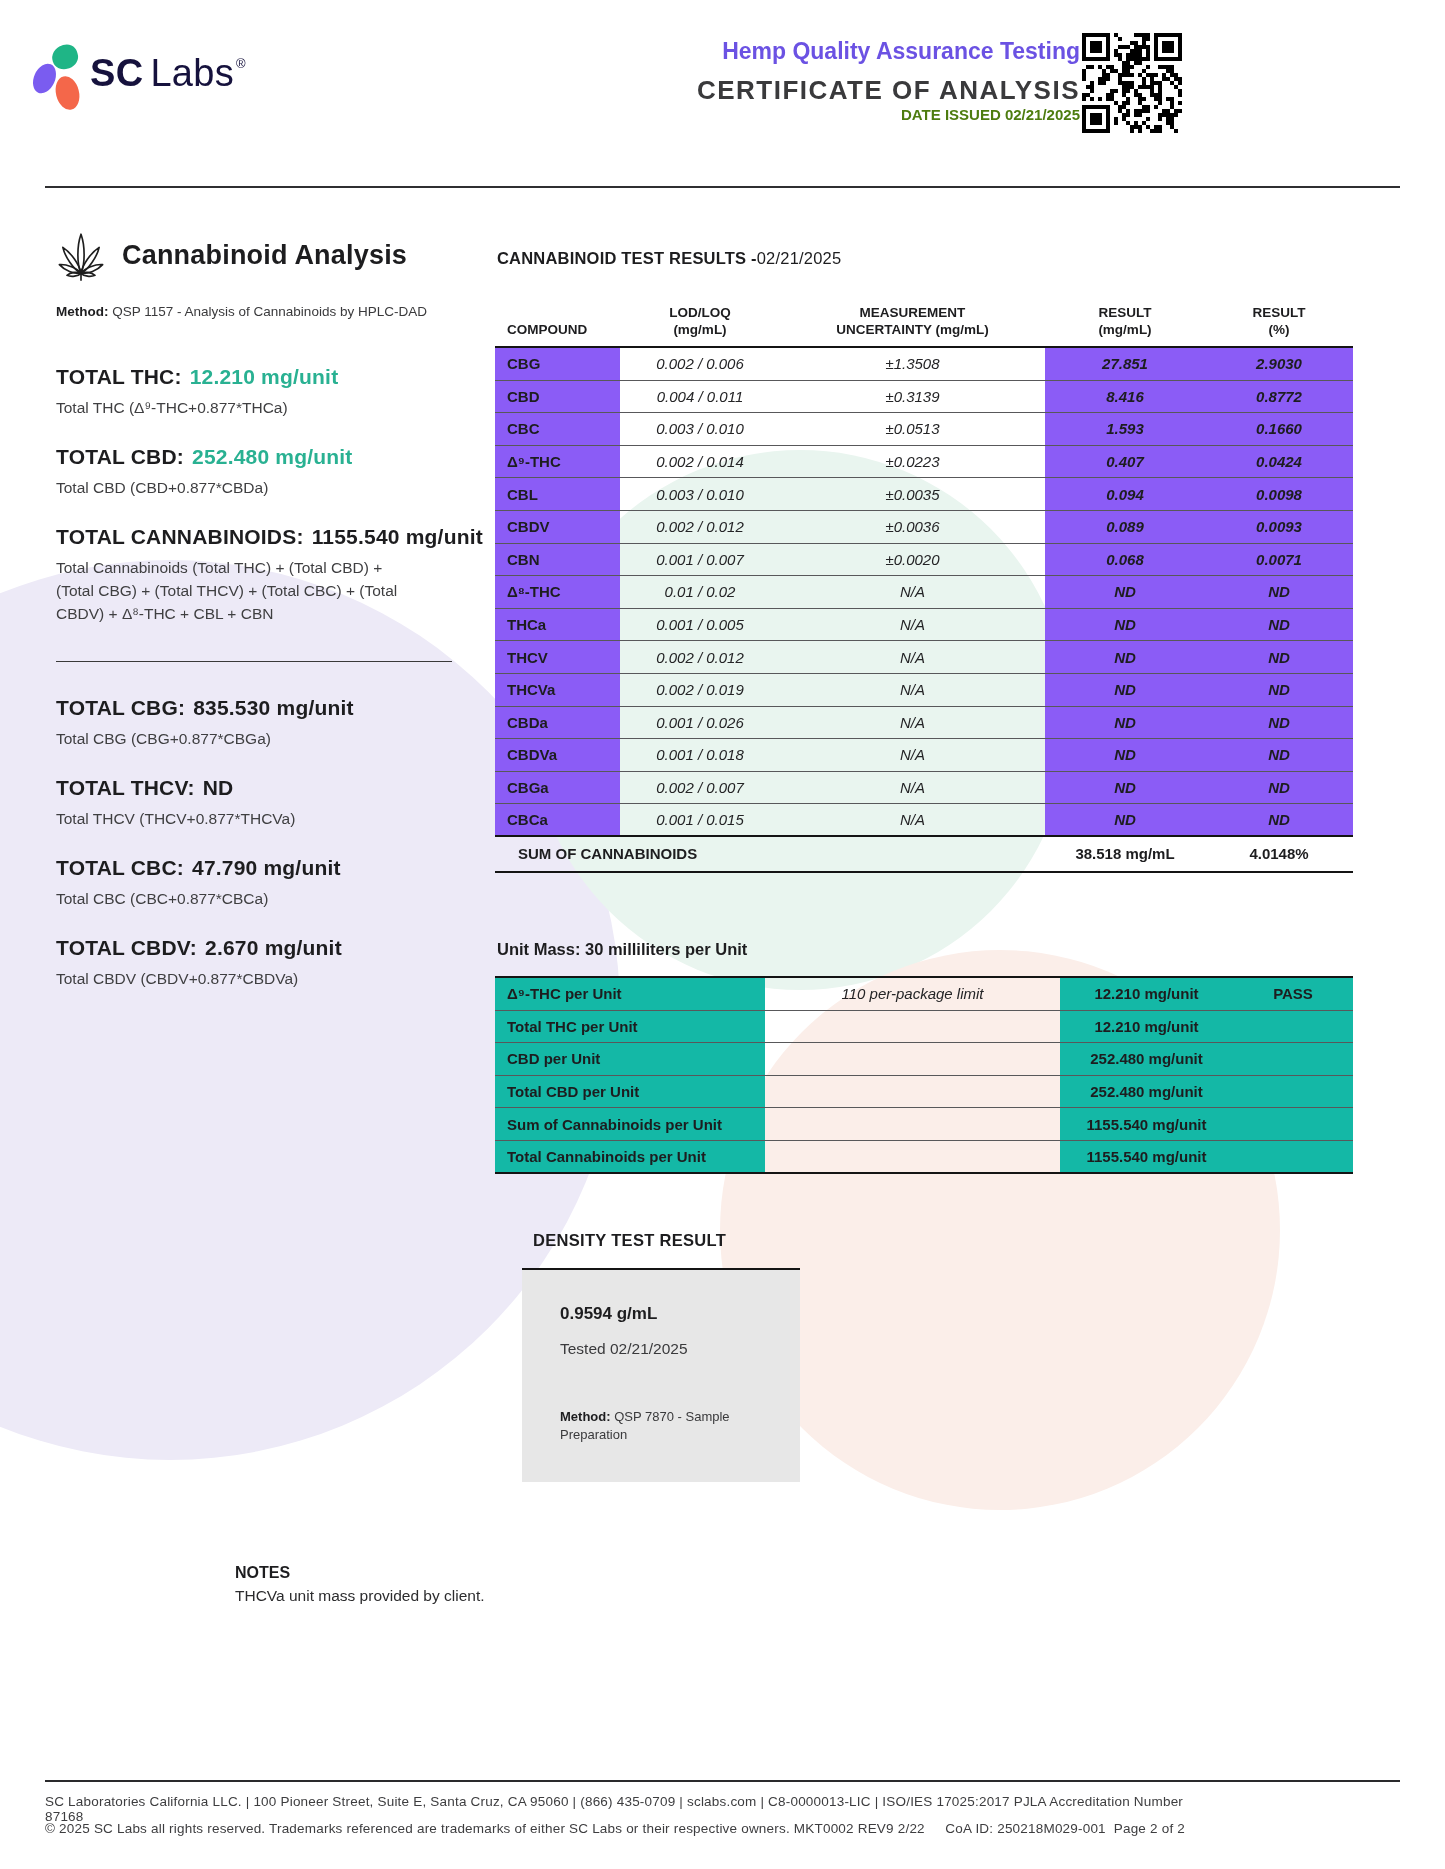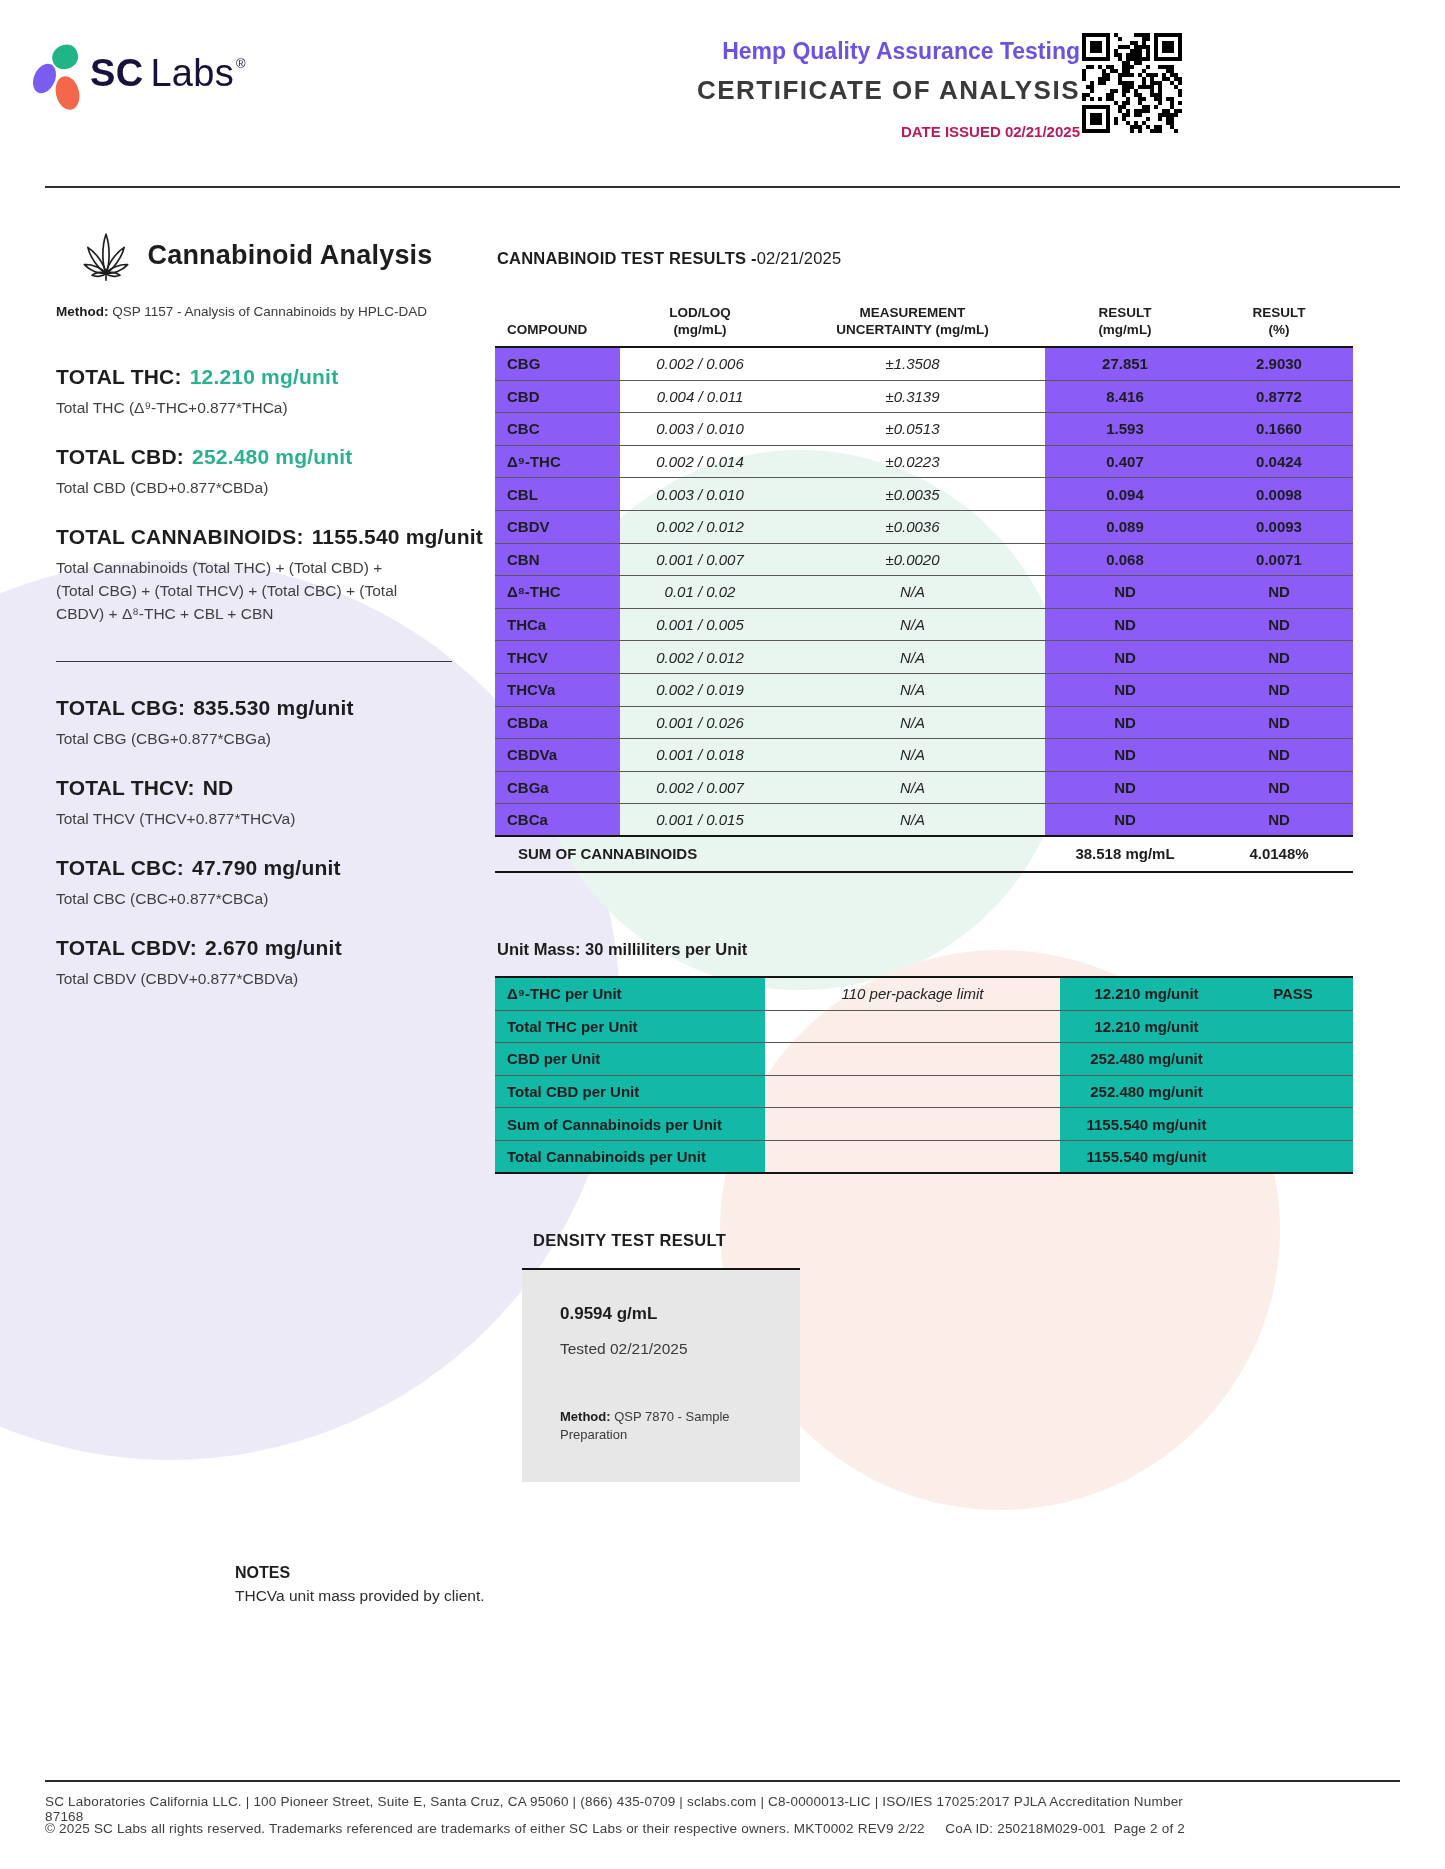--- a/index.html
+++ b/index.html
@@ -19,27 +19,27 @@
   .petal-purple{left:34px;top:63px;width:21px;height:31px;background:#7a5cf0;transform:rotate(24deg);border-radius:50%;}
   .petal-orange{left:56px;top:76px;width:23px;height:34px;background:#f4674a;transform:rotate(-14deg);border-radius:50%;}
   .logotype{position:absolute;left:90px;top:52px;font-size:38px;color:#16123d;letter-spacing:.3px;white-space:nowrap;}
   .logotype .sc{font-weight:700;}
   .logotype .labs{font-weight:400;margin-left:7px;}
   .logotype .reg{font-size:13px;vertical-align:18px;margin-left:2px;}
 
   .hdr-right{position:absolute;left:640px;top:38px;width:440px;text-align:right;}
   .program{font-size:23px;font-weight:700;color:#6b52e3;}
   .coa-title{margin-top:10px;font-size:26px;font-weight:700;letter-spacing:1.5px;color:#3a3a3c;}
-  .date-issued{margin-top:17px;font-size:15px;font-weight:700;color:#be185d;}
+  .date-issued{font-size:15px;font-weight:700;color:#4d7c0f;}
   .qr{position:absolute;left:1082px;top:33px;width:100px;height:100px;}
   .hdr-rule{position:absolute;left:45px;top:186px;width:1355px;height:2px;background:#2f2f31;}
 
   
   .left-col{position:absolute;left:56px;top:226px;width:402px;}
-  .analysis-head{display:flex;align-items:center;gap:16px;justify-content:center;}
+  .analysis-head{display:flex;align-items:center;gap:16px;}
   .leaf{width:50px;height:58px;flex:0 0 auto;}
   .analysis-title{font-size:27px;font-weight:700;letter-spacing:.2px;}
   .desc{margin:28px 0 0;font-size:17px;line-height:28px;color:#3a3a3c;width:385px;}
   .method-line{margin:20px 0 0;font-size:13.5px;color:#3a3a3c;}
   .method-line b{color:#1d1d1f;}
   .totals{margin-top:46px;}
   .total-block{margin-bottom:26px;}
   .total-label{font-size:21px;font-weight:700;letter-spacing:.2px;white-space:nowrap;}
   .total-value{margin-left:8px;}
   .total-value.teal{color:#29b192;}
@@ -55,21 +55,21 @@
   .hd{display:flex;align-items:flex-end;justify-content:center;padding-bottom:8px;}
   .hd span{font-size:13.5px;font-weight:700;line-height:17px;text-align:center;white-space:pre-line;}
   .hd.first{justify-content:flex-start;padding-left:12px;}
   .hd.first span{text-align:left;}
   .grow{height:32.6px;box-sizing:border-box;border-bottom:1.5px solid #58585a;}
   .grow.thick{border-bottom:2.5px solid #141414;}
   .c{height:100%;display:flex;align-items:center;justify-content:center;font-size:15px;}
   .c.gray{background:#8b5cf6;}
   .c.compound{justify-content:flex-start;padding-left:12px;font-weight:700;}
   .c.ital{font-style:italic;color:#242426;}
-  .c.res{font-weight:700;}
+  .c.res{font-weight:700;font-style:italic;}
   .sum-row{display:grid;grid-template-columns:550px 160px 148px;height:36px;box-sizing:border-box;
            align-items:center;border-bottom:2.5px solid #141414;font-weight:700;font-size:15px;}
   .sum-label{padding-left:23px;}
   .sum-val{text-align:center;}
 
   
   .unit-heading{position:absolute;left:497px;top:940px;font-size:16.5px;font-weight:700;}
   .unit-grid{position:absolute;left:495px;top:976px;width:858px;border-top:2.5px solid #141414;}
   .urow{display:grid;grid-template-columns:270px 295px 173px 120px;height:32.6px;box-sizing:border-box;border-bottom:1.5px solid #58585a;}
   .urow.thick{border-bottom:2.5px solid #141414;}

